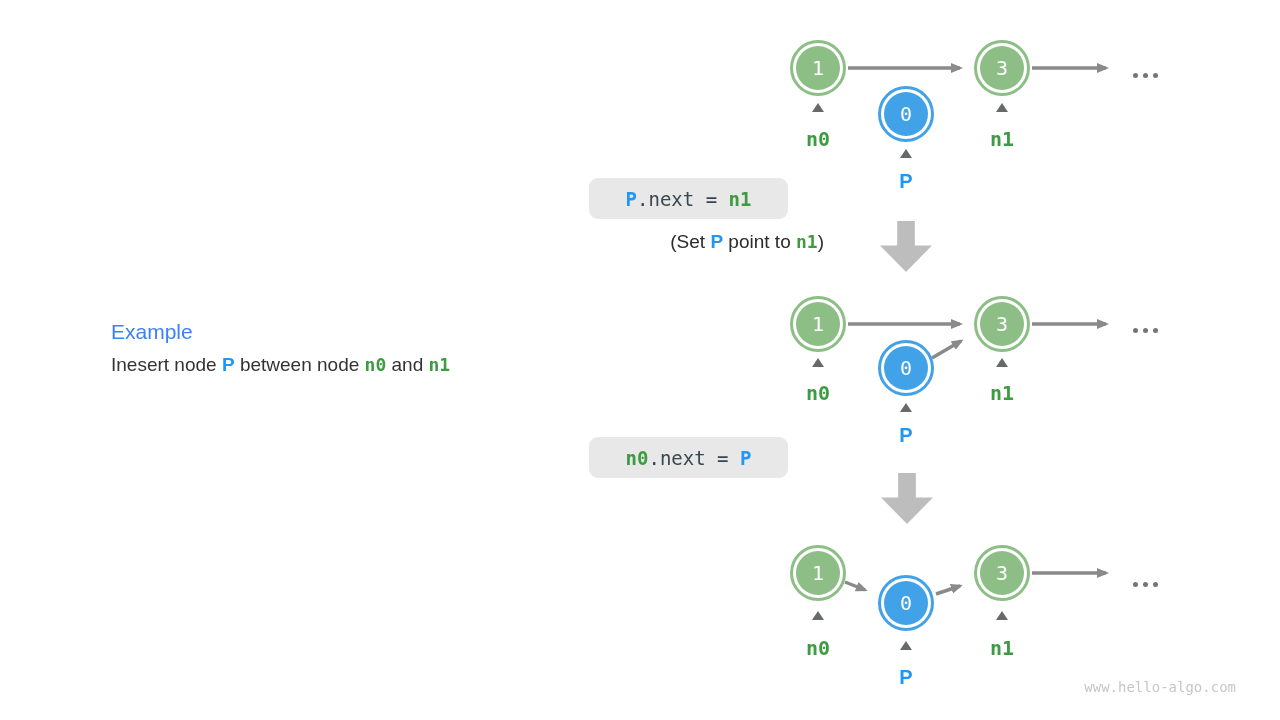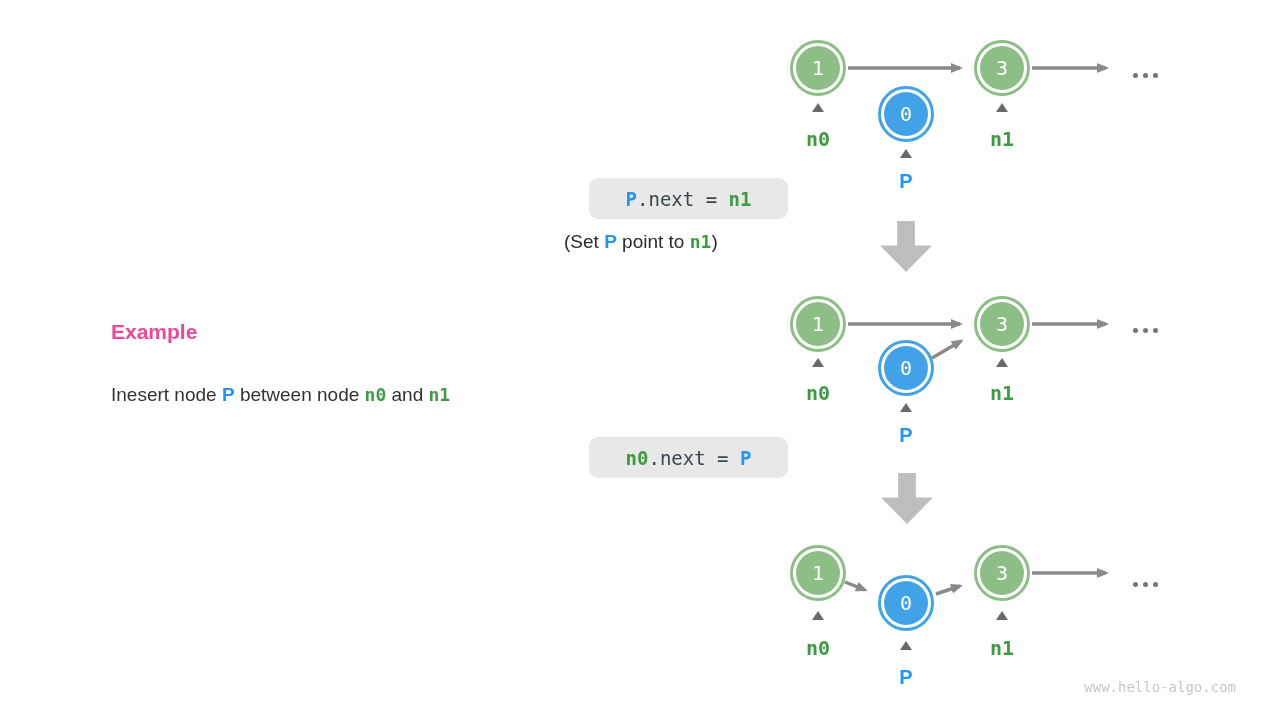--- a/index.html
+++ b/index.html
@@ -71,49 +71,49 @@
     font-family: "DejaVu Sans Mono", monospace;
     font-size: 19px;
     color: #37474F;
     white-space: pre;
   }
   .code-box .kw-blue  { color: #2196F3; font-weight: bold; }
   .code-box .kw-green { color: #3d9c42; font-weight: bold; }
 
   .caption {
     position: absolute;
-    left: 564px;
+    left: 586px;
     width: 238px;
-    text-align: left;
+    text-align: right;
     font-size: 19px;
     color: #2b2b2b;
     white-space: pre;
   }
   .caption .kw-blue  { color: #2196F3; font-weight: bold; }
   .caption .kw-green { color: #3d9c42; font-weight: bold; font-family: "DejaVu Sans Mono", monospace; font-size: 18px; }
 
   
   .block-arrow {
     position: absolute;
     width: 52px; height: 51px;
     background: #BDBDBD;
     clip-path: polygon(33% 0, 67% 0, 67% 48%, 100% 48%, 50% 100%, 0 48%, 33% 48%);
   }
 
   
   .example-heading {
     position: absolute;
     left: 111px; top: 320px;
     font-size: 21px;
-    font-weight: bold;
-    color: #ec4899;
+    font-weight: normal;
+    color: #3b82f6;
   }
   .example-body {
     position: absolute;
-    left: 111px; top: 384px;
+    left: 111px; top: 354px;
     font-size: 19px;
     color: #333333;
     white-space: pre;
   }
   .example-body .kw-blue  { color: #2196F3; font-weight: bold; }
   .example-body .kw-green { color: #3d9c42; font-weight: bold; font-family: "DejaVu Sans Mono", monospace; font-size: 18px; }
 
   .watermark {
     position: absolute;
     right: 44px; top: 679px;

